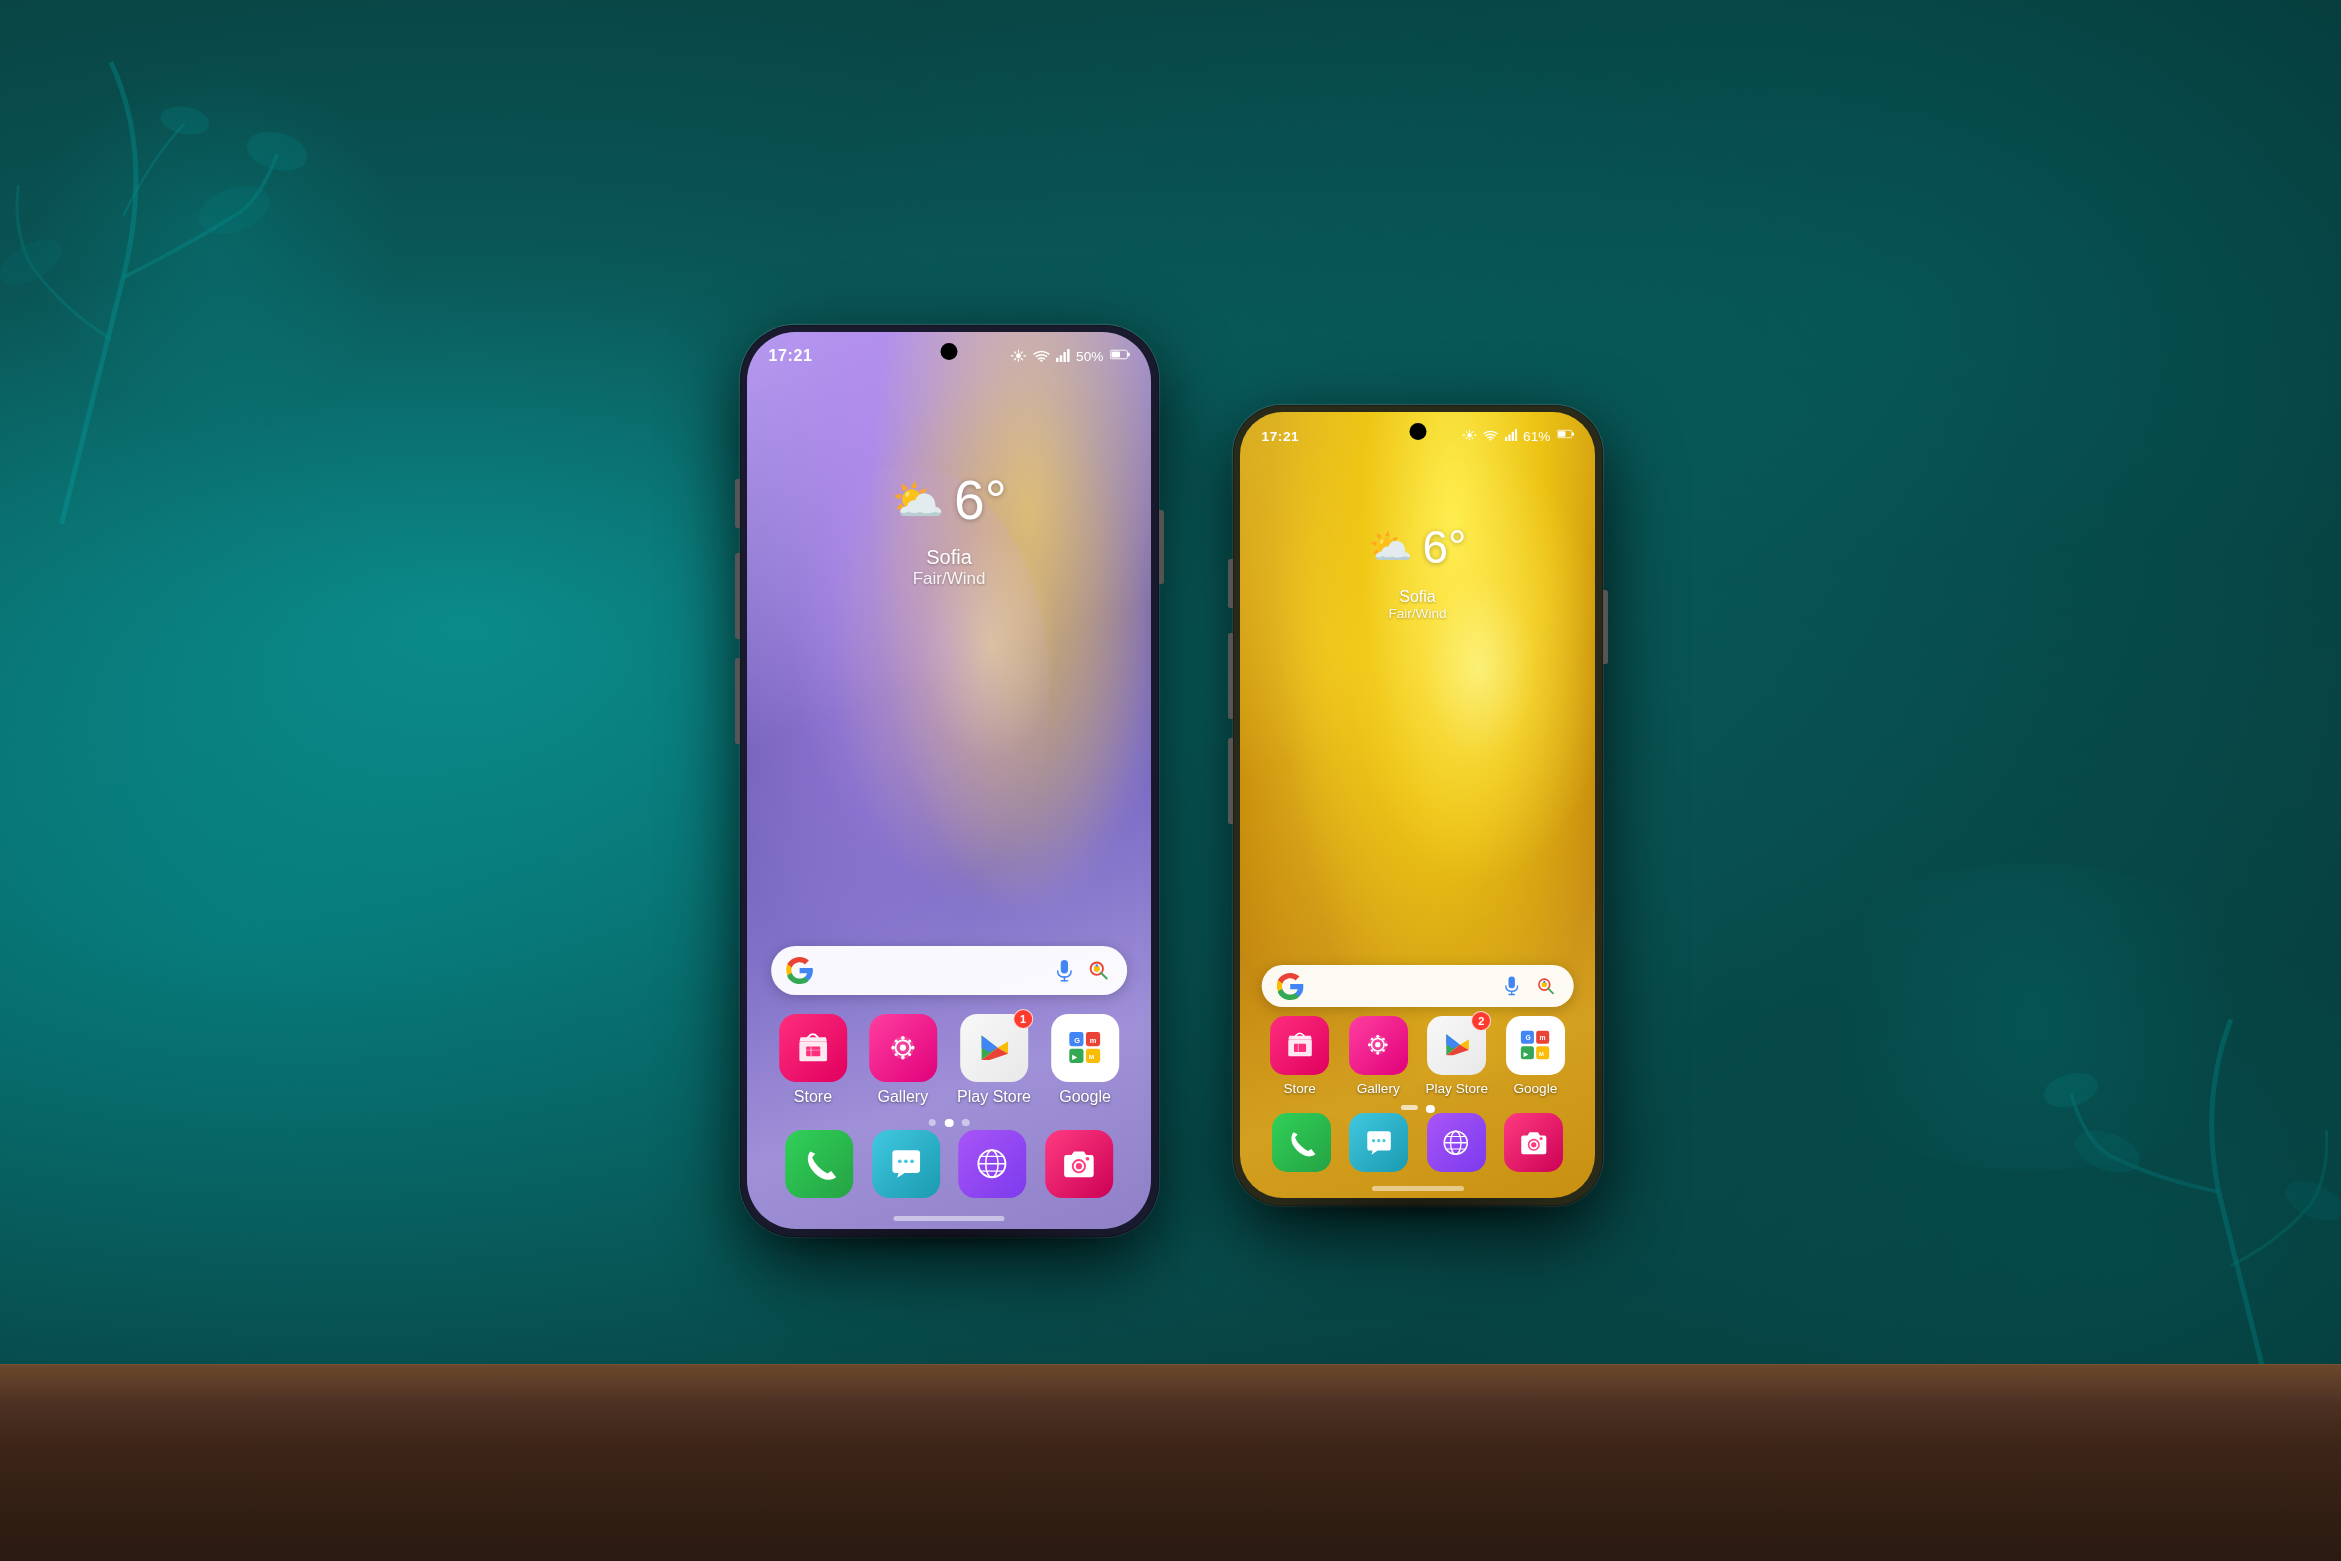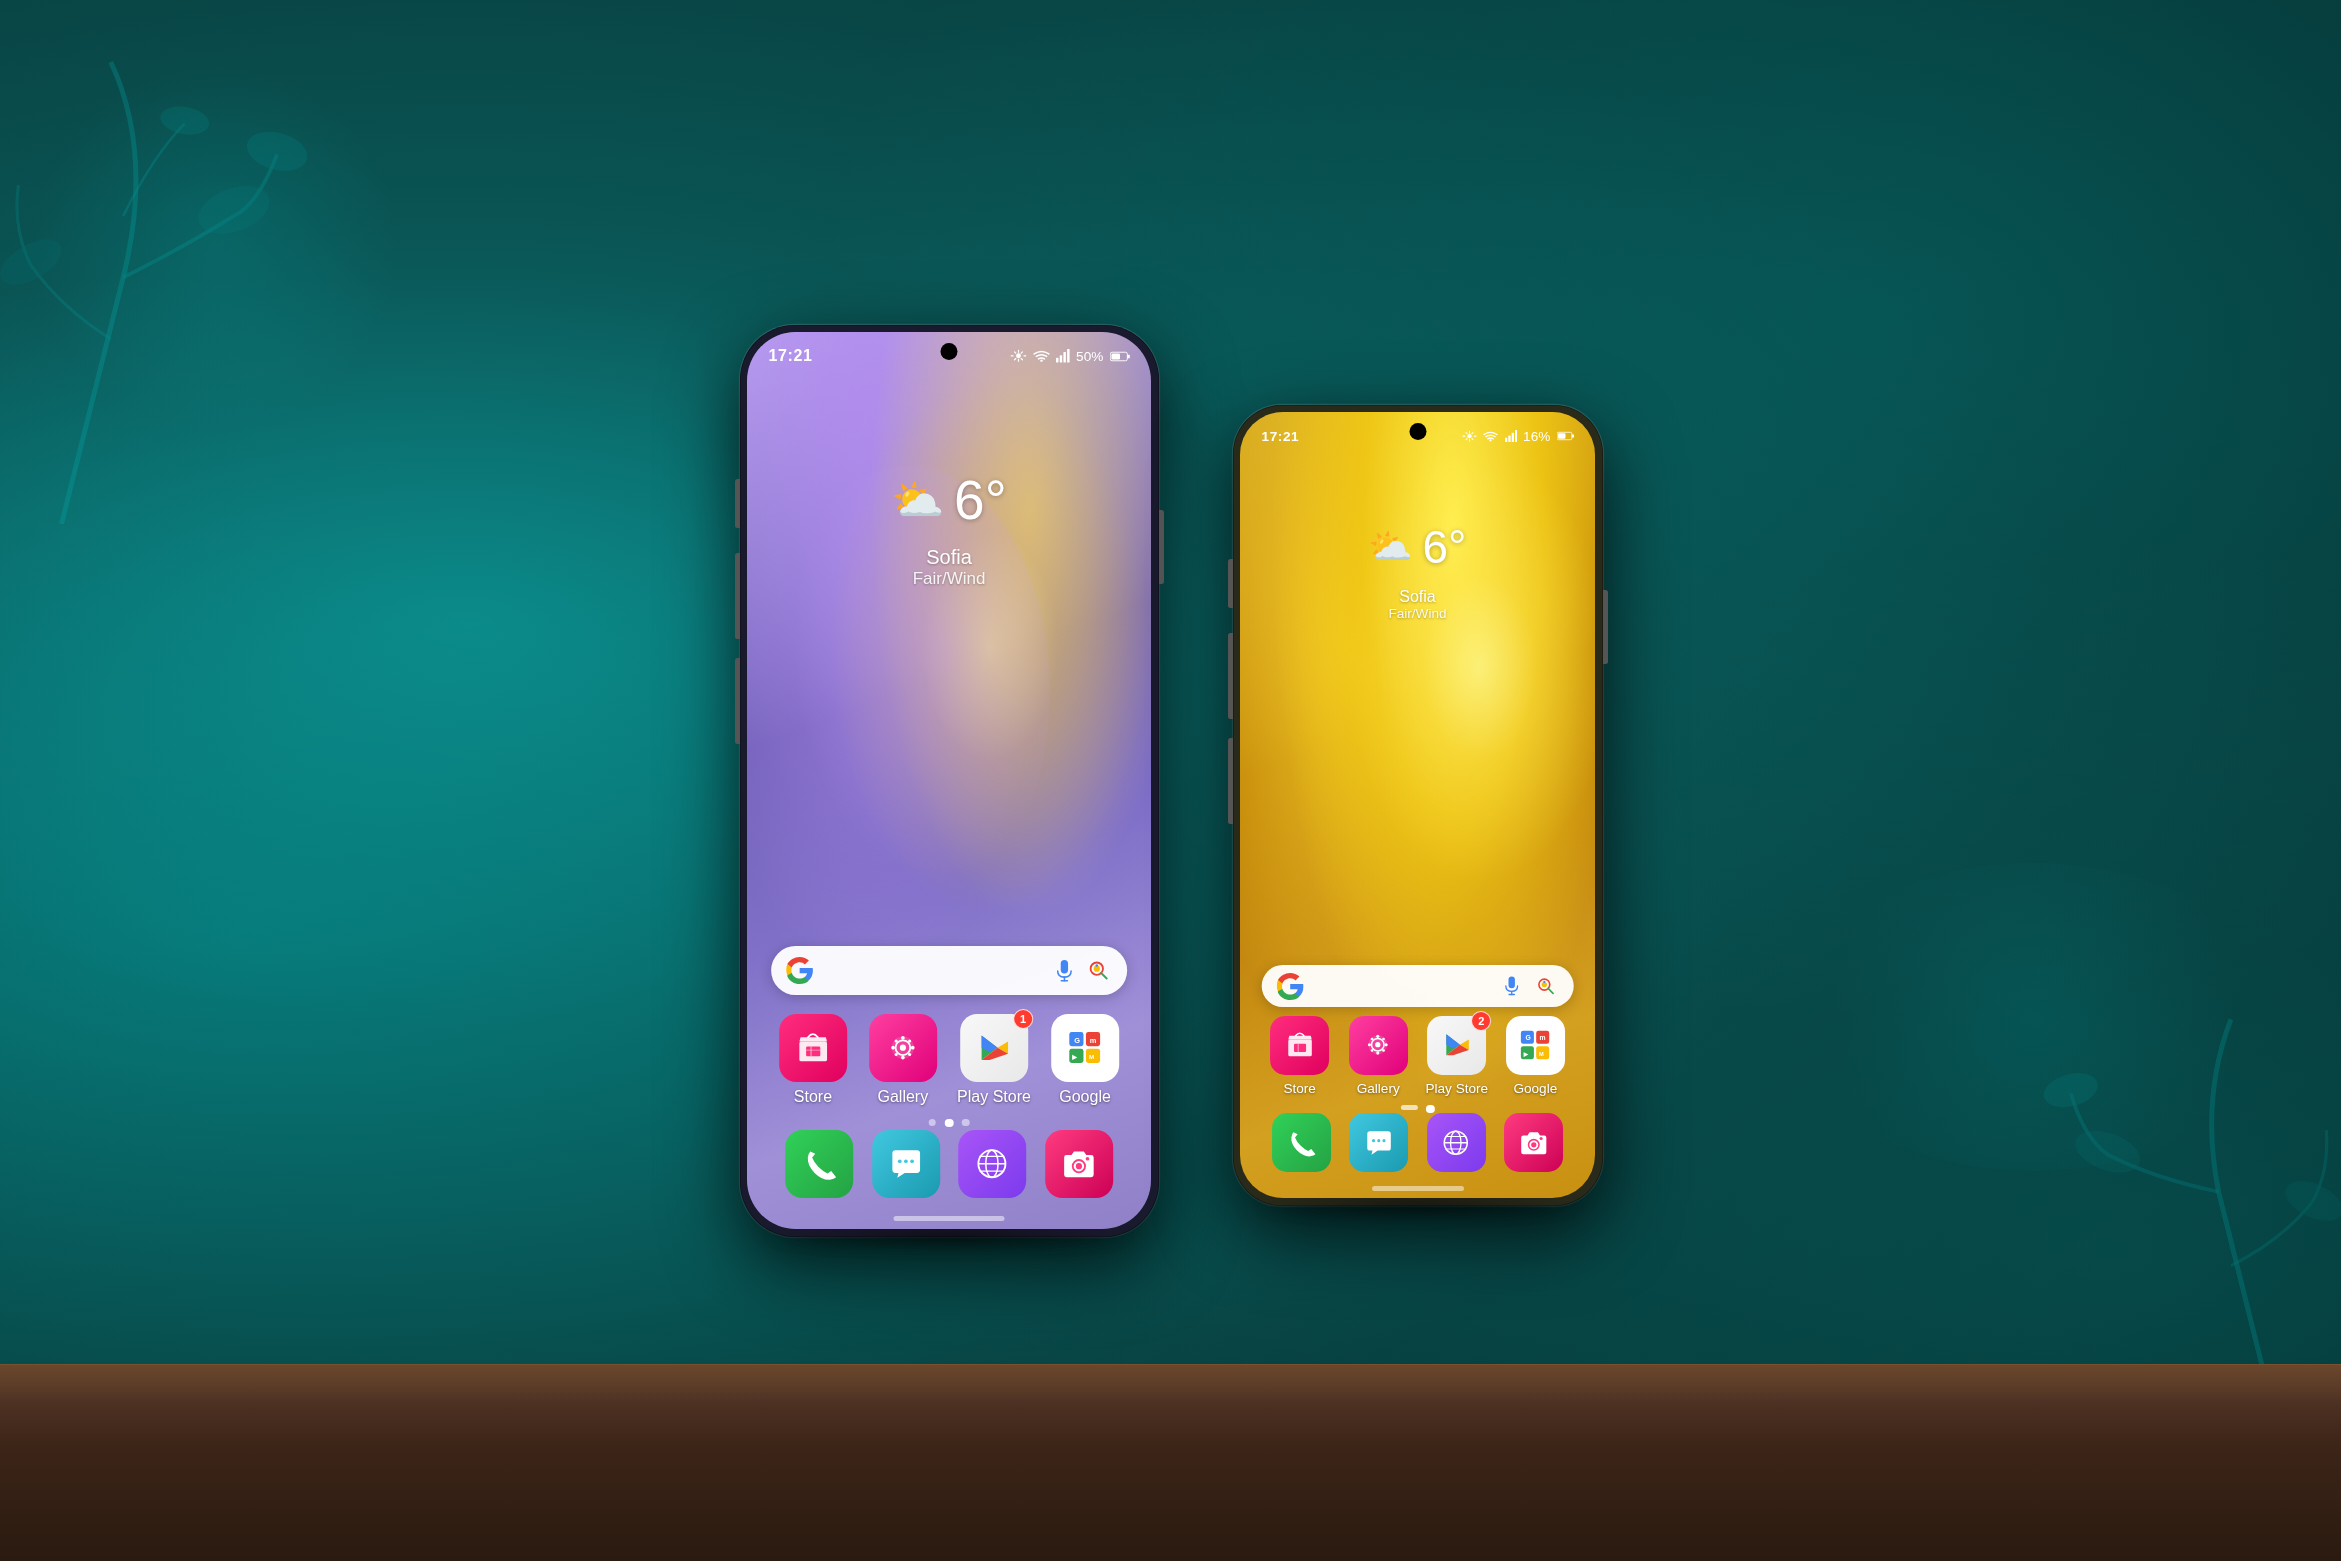--- a/index.html
+++ b/index.html
@@ -164,21 +164,20 @@
 
     .status-time {
       font-size: 16px;
       font-weight: 600;
       color: #fff;
       letter-spacing: 0.6px;
     }
 
     .status-right {
       display: flex;
-      align-items: center;
       gap: 6.2px;
     }
 
     .battery-text {
       font-size: 13.6px;
       color: #fff;
       font-weight: 500;
     }
 
     
@@ -802,21 +801,21 @@
               <path d="M5.5 12 Q14 6.5 22.5 12" stroke="white" stroke-width="2.5" fill="none" stroke-linecap="round"></path>
               <path d="M9 16 Q14 13 19 16" stroke="white" stroke-width="2.5" fill="none" stroke-linecap="round"></path>
               <circle cx="14" cy="19" r="2" fill="white"></circle>
             </svg>
             <svg width="12.3" height="12.3" viewBox="0 0 22 22">
               <rect x="0" y="14" width="4" height="8" fill="white" rx="1"></rect>
               <rect x="6" y="10" width="4" height="12" fill="white" rx="1"></rect>
               <rect x="12" y="5" width="4" height="17" fill="white" rx="1"></rect>
               <rect x="18" y="0" width="4" height="22" fill="white" rx="1"></rect>
             </svg>
-            <span class="battery-text">16%</span>
+            <span class="battery-text">61%</span>
             <svg width="17" height="10" viewBox="0 0 32 18">
               <rect x="0" y="2" width="28" height="14" rx="3" stroke="white" stroke-width="1.5" fill="none"></rect>
               <rect x="28" y="6" width="4" height="6" rx="1" fill="white"></rect>
               <rect x="2" y="4" width="14" height="10" rx="2" fill="white"></rect>
             </svg>
           </div>
         </div>
 
         <div class="weather-widget">
           <div class="weather-row">

